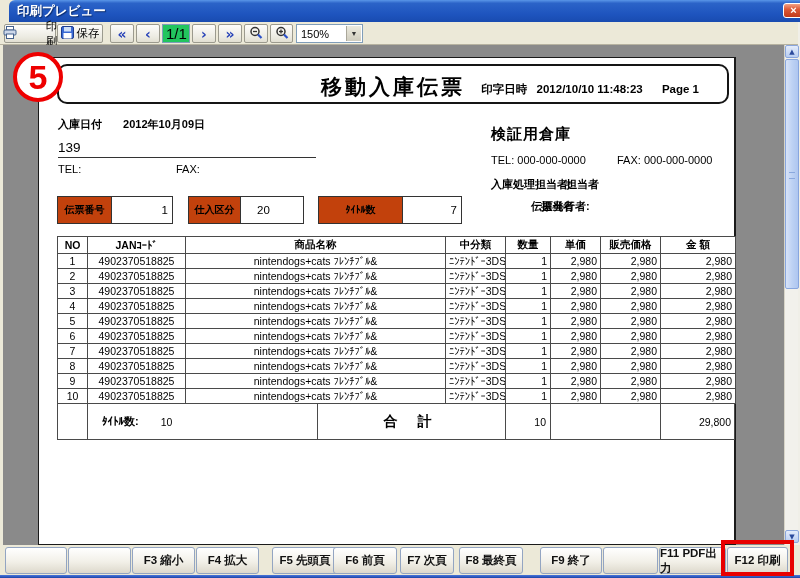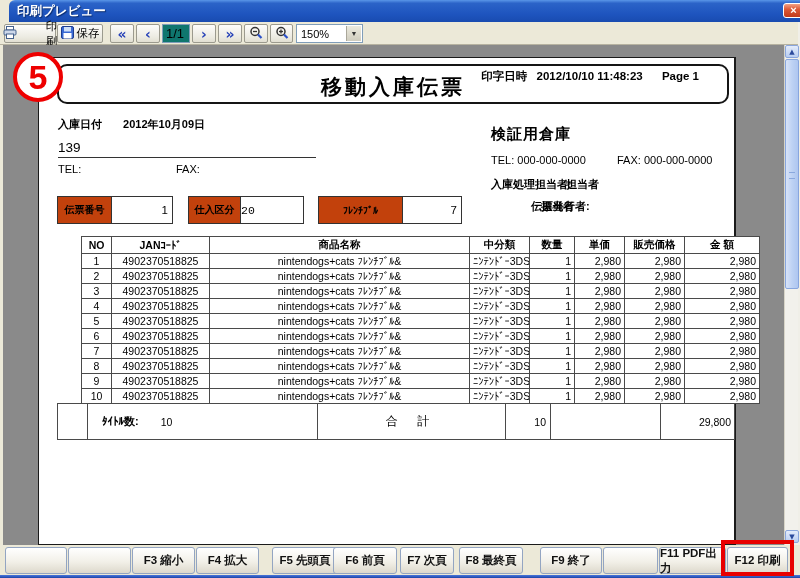--- a/index.html
+++ b/index.html
@@ -39,22 +39,22 @@
     display:flex; align-items:center; justify-content:center; gap:3px;
     font-size:11.5px; color:#000; cursor:pointer;
   }
   .glyph { font-family:"DejaVu Sans","Liberation Sans",sans-serif; color:#2742b8; font-weight:bold; font-size:14px; line-height:14px; }
   .btn-print { left:4px;  width:52px;gap:29px; }
   .btn-save  { left:57px; width:46px; }
   .btn-first { left:110px; width:24px; }
   .btn-prev  { left:136px; width:24px; }
   .page-box  {
     position:absolute; left:162px; top:2px; width:28px; height:19px;
-    background:#0f766e; border:1px solid #7f9db9;
-    font-size:13px; display:flex; align-items:center; padding-left:3px;
+    background:#22c55e; border:1px solid #7f9db9;
+    font-size:15px; display:flex; align-items:center; padding-left:3px;
   }
   .btn-next  { left:192px; width:24px; }
   .btn-last  { left:218px; width:24px; }
   .btn-zoomout { left:244px; width:24px; }
   .btn-zoomin  { left:270px; width:23px; }
   .zoom-combo {
     position:absolute; left:296px; top:2px; width:67px; height:19px;
     background:#fff; border:1px solid #7f9db9;
     font-size:11px; display:flex; align-items:center; padding-left:4px; cursor:pointer;
   }
@@ -101,21 +101,21 @@
   }
   .title-box {
     position:absolute; left:18px; top:6px; width:672px; height:40px;
     border:2px solid #151515; border-radius:10px;
   }
   .doc-title {
     position:absolute; left:0; right:0; top:7px; text-align:center;
     font-size:21px; font-weight:bold; letter-spacing:3px; color:#000;
   }
   .print-info {
-    position:absolute; right:28px; bottom:18px;
+    position:absolute; right:28px; bottom:5px;
     font-size:11.5px; font-weight:bold; color:#000;
   }
   .print-info span { margin-left:6px; }
   .print-info .pagenum { margin-left:16px; }
   .abs { position:absolute; }
   .entry-date { left:19px; top:59px; font-size:11px; font-weight:bold; }
   .entry-date .val { margin-left:18px; }
   .code139 { left:19px; top:82px; font-size:13.5px; }
   .code-underline { left:19px; top:99px; width:258px; height:1px; background:#333; }
   .telfax-left { left:19px; top:105px; font-size:11px; }
@@ -129,46 +129,46 @@
   .wh-issuer-v { left:502px; top:141px; font-size:11px; font-weight:bold; }
   
   .slipbox { position:absolute; top:138px; height:28px; display:flex; border:1px solid #333; }
   .slipbox .lbl {
     background:#c2410c; border-right:1px solid #333;
     display:flex; align-items:center; justify-content:center;
     font-size:10px; font-weight:bold;
   }
   .slipbox .val { background:#fff; display:flex; align-items:center; font-size:11.5px; }
   .box1 { left:18px; }  .box1 .lbl { width:54px; } .box1 .val { width:60px; justify-content:flex-end; padding-right:4px; }
-  .box2 { left:149px; } .box2 .lbl { width:52px; } .box2 .val { width:62px; padding-left:0;font-family:Liberation Mono, monospace; }
+  .box2 { left:149px; } .box2 .lbl { width:52px; } .box2 .val { width:62px; padding-left:16px; }
   .box3 { left:279px; } .box3 .lbl { width:84px; } .box3 .val { width:58px; justify-content:flex-end; padding-right:4px; }
   
   .table-wrap { position:absolute; left:18px; top:178px; width:678px; }
-  table.doc { border-collapse:collapse; table-layout:fixed; width:678px;margin-left:24px; }
+  table.doc { border-collapse:collapse; table-layout:fixed; width:678px; }
   table.doc th {
     border:1px solid #4a4a4a; font-size:10.5px; font-weight:bold;
     height:17px; text-align:center; padding:0 2px; background:#fff;
     white-space:nowrap; overflow:hidden;
   }
   table.doc td {
     border:1px solid #4a4a4a; font-size:10.5px; height:15px;
     padding:0 3px; white-space:nowrap; overflow:hidden; background:#fff;
   }
   td.c0 { text-align:center; }
   td.c1, td.c2, td.c3 { text-align:center; }
   td.c4, td.c5, td.c6, td.c7 { text-align:right; }
   .tfooter {
     display:flex; width:678px; height:37px; border:1px solid #4a4a4a;
     margin-top:-1px; background:#fff;
   }
   .fcell { border-right:1px solid #4a4a4a; display:flex; align-items:center; font-size:11px; }
   .fc1 { width:30px; }
   .fc2 { width:230px; padding-left:14px; font-weight:bold; }
   .fc2 .cnt { margin-left:22px; font-weight:normal; font-size:10.5px; }
-  .fc3 { width:188px; justify-content:center; font-weight:normal; font-size:12px; letter-spacing:8px; }
+  .fc3 { width:188px; justify-content:center; font-weight:bold; font-size:14px; letter-spacing:8px; }
   .fc4 { width:45px; justify-content:flex-end; padding-right:4px; font-size:10.5px; }
   .fc5 { width:110px; }
   .fc6 { width:73px; justify-content:flex-end; padding-right:3px; font-size:10.5px; border-right:none; }
   
   .bottombar {
     position:absolute; left:0; top:545px; width:800px; height:33px;
     background:#ece9d8;
   }
   .bottombar::after {
     content:""; position:absolute; left:0; bottom:0; width:800px; height:3px;
@@ -305,21 +305,21 @@
 
   <div class="slipbox box1">
     <div class="lbl">伝票番号</div>
     <div class="val">1</div>
   </div>
   <div class="slipbox box2">
     <div class="lbl">仕入区分</div>
     <div class="val">20</div>
   </div>
   <div class="slipbox box3">
-    <div class="lbl">ﾌﾚﾝﾁﾌﾞﾙ</div>
+    <div class="lbl">ﾀｲﾄﾙ数</div>
     <div class="val">7</div>
   </div>
 
   <div class="table-wrap">
     <table class="doc">
       <colgroup>
         <col style="width:30px">
           <col style="width:98px">
           <col style="width:260px">
           <col style="width:60px">

